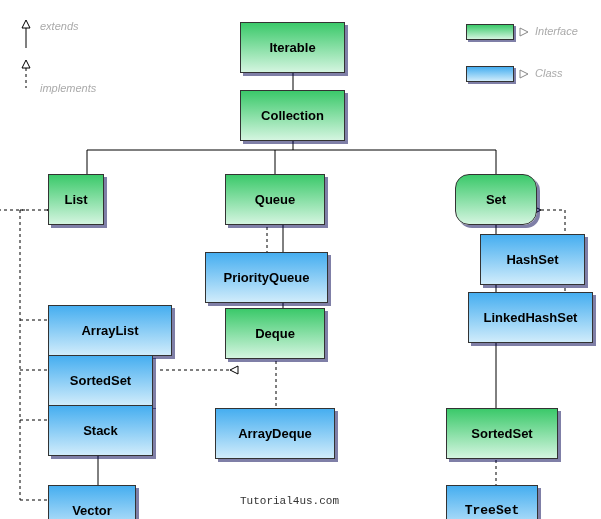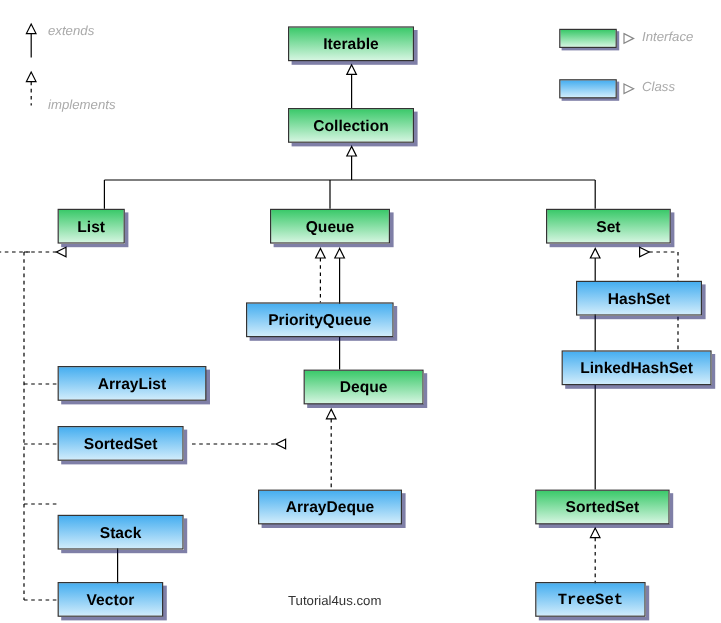--- a/index.html
+++ b/index.html
@@ -10,21 +10,21 @@
     width: 601px;
     height: 519px;
     position: relative;
   }
   .box {
     position: absolute;
     border: 1px solid #333;
     text-align: center;
     font-weight: bold;
     font-size: 13px;
-    padding: 6px 0;
+    padding: 17px 0;
     box-shadow: 3px 3px 0 rgba(0,0,80,0.5);
   }
   .iface {
     background: linear-gradient(to bottom, #3bc96a, #d4f5e0);
     color: #000;
   }
   .cls {
     background: linear-gradient(to bottom, #46aef0, #d0ecfb);
     color: #000;
   }
@@ -48,20 +48,21 @@
     height: 519px;
     pointer-events: none;
   }
   .tri {
     pointer-events: none;
   }
   .credit {
     position: absolute;
     font-size: 11px;
     color: #333;
+    font-family: Liberation Mono, monospace;
   }
 </style>
 </head>
 <body>
 
 <svg class="lines">
 
   <polygon points="26,20 22,28 30,28" fill="#fff" stroke="#000" stroke-width="1"></polygon>
   <line x1="26" y1="28" x2="26" y2="48" stroke="#000" stroke-width="1"></line>
 
@@ -124,30 +125,30 @@
 <span class="legend-text" style="left:535px; top:25px;">Interface</span>
 
 <div class="legend-box cls" style="left:466px; top:66px;"></div>
 <span class="legend-text" style="left:535px; top:67px;">Class</span>
 
 <div class="box iface" style="left:240px; top:22px; width:105px;">Iterable</div>
 <div class="box iface" style="left:240px; top:90px; width:105px;">Collection</div>
 
 <div class="box iface" style="left:48px; top:174px; width:56px;">List</div>
 <div class="box iface" style="left:225px; top:174px; width:100px;">Queue</div>
-<div class="box iface" style="left:455px; top:174px; width:104px;">Set</div>
+<div class="box iface" style="left:455px; top:174px; width:82px;border-radius:14px;">Set</div>
 
 <div class="box cls" style="left:205px; top:252px; width:123px;">PriorityQueue</div>
 
 <div class="box cls" style="left:48px; top:305px; width:124px;">ArrayList</div>
 <div class="box cls" style="left:48px; top:355px; width:105px;">SortedSet</div>
-<div class="box cls" style="left:48px; top:405px; width:105px;margin-top:24px;">Stack</div>
+<div class="box cls" style="left:48px; top:405px; width:105px;">Stack</div>
 <div class="box cls" style="left:48px; top:485px; width:88px;">Vector</div>
 
-<div class="box iface" style="left:225px; top:308px; width:100px;margin-left:28px;">Deque</div>
+<div class="box iface" style="left:225px; top:308px; width:100px;">Deque</div>
 <div class="box cls" style="left:215px; top:408px; width:120px;text-align:center;">ArrayDeque</div>
 
 <div class="box cls" style="left:480px; top:234px; width:105px;">HashSet</div>
 <div class="box cls" style="left:468px; top:292px; width:125px;">LinkedHashSet</div>
 
 <div class="box iface" style="left:446px; top:408px; width:112px;">SortedSet</div>
 <div class="box cls" style="left:446px; top:485px; width:92px;font-family:Liberation Mono, monospace;">TreeSet</div>
 
 <span class="credit" style="left:240px; top:495px;">Tutorial4us.com</span>
 

